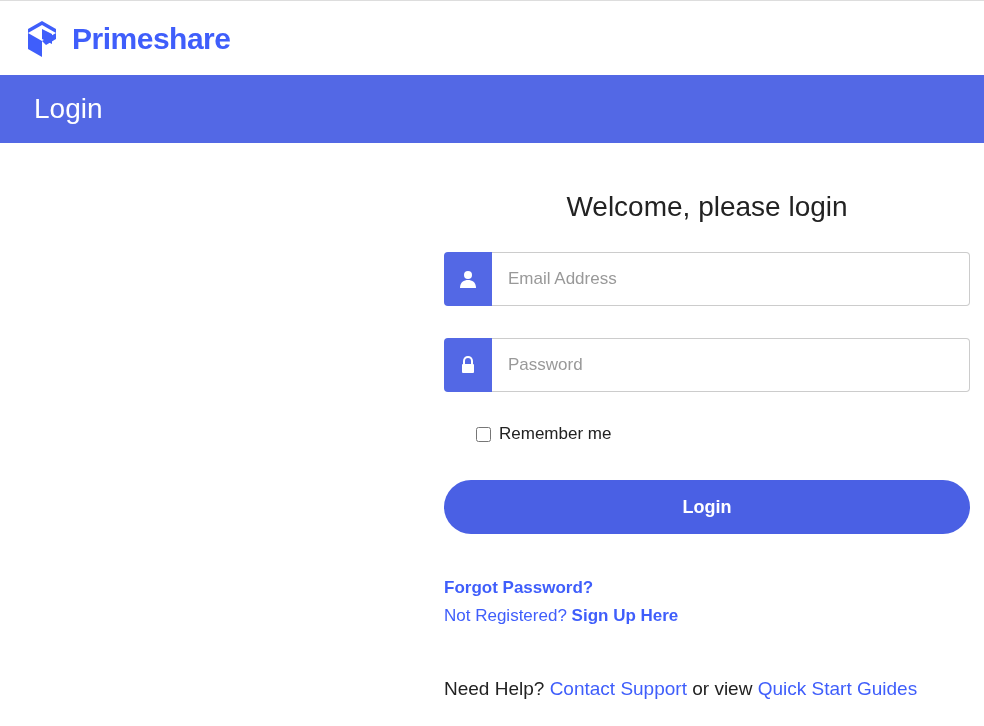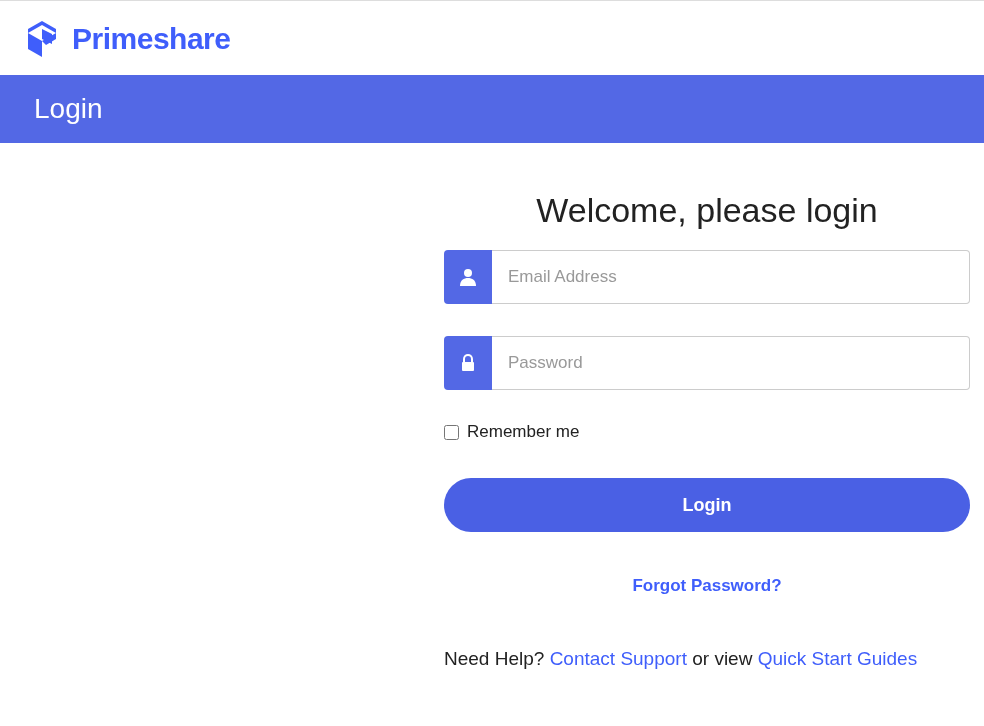--- a/index.html
+++ b/index.html
@@ -40,25 +40,25 @@
     .title-bar-text {
       color: #fff;
       font-size: 28px;
       font-weight: 400;
     }
     .content {
       padding: 48px 14px 0 444px;
       max-width: 984px;
     }
     .welcome-heading {
-      font-size: 34px;
+      font-size: 28px;
       font-weight: 400;
       color: #222;
       text-align: center;
-      margin-bottom: 20px;
+      margin-bottom: 29px;
     }
     .input-group {
       display: flex;
       margin-bottom: 32px;
     }
     .input-addon {
       width: 48px;
       background: #5368e5;
       border-radius: 4px 0 0 4px;
       display: flex;
@@ -77,20 +77,21 @@
       outline: none;
     }
     .text-input::placeholder {
       color: #999;
     }
     .remember-row {
       display: flex;
       align-items: center;
       margin-top: 4px;
       margin-bottom: 36px;
+      margin-left: 32px;
     }
     .remember-checkbox {
       width: 15px;
       height: 15px;
       margin-right: 8px;
     }
     .remember-label {
       font-size: 17px;
       color: #222;
     }
@@ -108,21 +109,20 @@
     .links-section {
       margin-top: 44px;
     }
     .forgot-link {
       display: block;
       color: #3f5efb;
       font-size: 17px;
       font-weight: 700;
       text-decoration: none;
       margin-bottom: 8px;
-      text-align: center;
     }
     .signup-row {
       font-size: 17px;
       color: #3f5efb;
     }
     .signup-prefix {
       font-weight: 400;
     }
     .signup-link {
       color: #3f5efb;
@@ -183,18 +183,21 @@
 
   <div class="remember-row">
     <input type="checkbox" class="remember-checkbox" style="">
     <label class="remember-label">Remember me</label>
   </div>
 
   <button class="login-button">Login</button>
 
   <div class="links-section">
     <a href="#" class="forgot-link">Forgot Password?</a>
+    <div class="signup-row">
+      <span class="signup-prefix">Not Registered? </span><a href="#" class="signup-link">Sign Up Here</a>
+    </div>
   </div>
 
   <div class="help-row">
     <span>Need Help? </span><a href="#" class="help-link">Contact Support</a><span> or view </span><a href="#" class="help-link">Quick Start Guides</a>
   </div>
 </div>
 
 </body></html>

